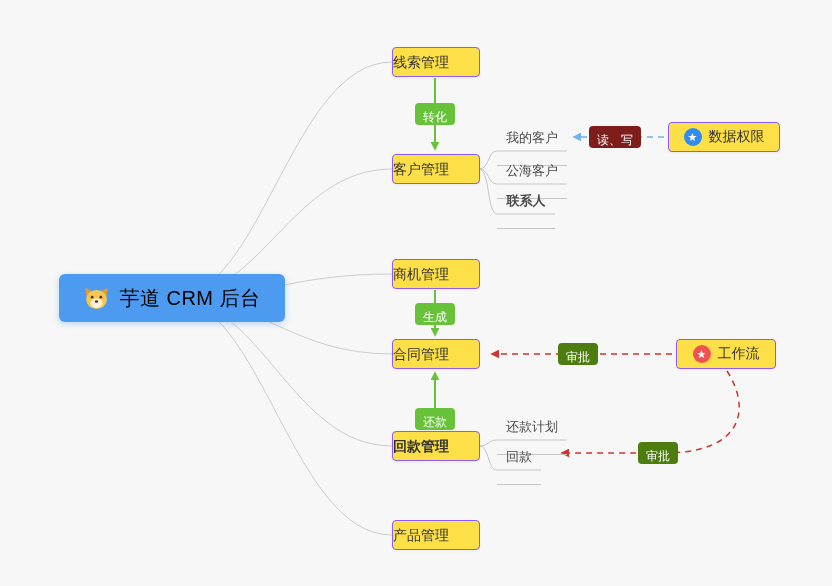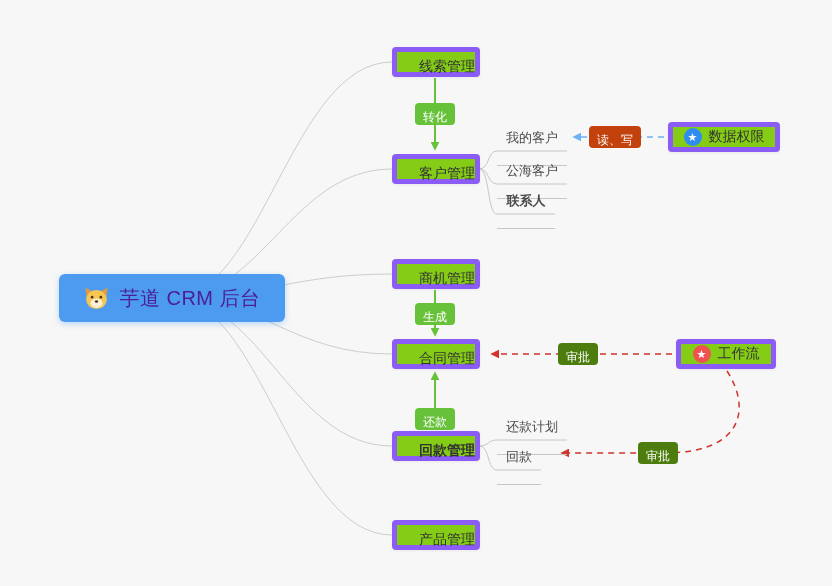--- a/index.html
+++ b/index.html
@@ -3,41 +3,41 @@
 <meta charset="utf-8">
 <style>
   * { margin:0; padding:0; box-sizing:border-box; }
   html,body { background:#f7f7f7; }
   body { font-family:"Liberation Sans","DejaVu Sans",sans-serif; }
   .stage { position:relative; width:832px; height:586px; background:#f7f7f7; overflow:hidden; }
   .edges { position:absolute; left:0; top:0; }
 
   .root-node {
     position:absolute; left:59px; top:274px; width:226px; height:48px;
-    background:#4d9bf0; border-radius:6px; color:#4c1d95; font-size:20px;
+    background:#4d9bf0; border-radius:6px; color:#000000; font-size:20px;
     display:flex; align-items:center; justify-content:center; gap:9px;
     box-shadow:0 2px 6px rgba(77,155,240,.35); letter-spacing:.5px;
   }
   .node {
-    position:absolute; background:#84cc16; border:5px solid #8b5cf6; border-radius:4px;
+    position:absolute; background:#fde047; border:1px solid #8b5cf6; border-radius:4px;
     box-shadow:0 1px 3px rgba(0,0,0,.06); font-size:14px; color:#333;
-    height:30px; line-height:28px; text-align:right; width:88px;
+    height:30px; line-height:28px; text-align:left; width:88px;
   }
   .icon-node { display:flex; align-items:center; justify-content:center; gap:7px; line-height:normal; }
   .star-badge {
     display:inline-flex; width:18px; height:18px; border-radius:50%;
     align-items:center; justify-content:center; color:#fff; font-size:11px; line-height:1;
     flex:0 0 auto;
   }
   .badge {
     position:absolute; height:22px; line-height:22px; padding:3px 8px; border-radius:4px;
     color:#fff; font-size:12px; transform:translateX(-50%); white-space:nowrap; text-align:center;
   }
   .badge.green { background:#67c23a; }
-  .badge.blue  { background:#c2410c; }
+  .badge.blue  { background:#7f1d1d; }
   .badge.red   { background:#4d7c0f; }
   .leaf {
     position:absolute; text-align:center; font-size:13px; color:#4a4a4a;
     line-height:16px; padding-bottom:19px; border-bottom:1px solid #c6c6c6;
   }
 </style>
 </head>
 <body>
 
 <div class="stage">

